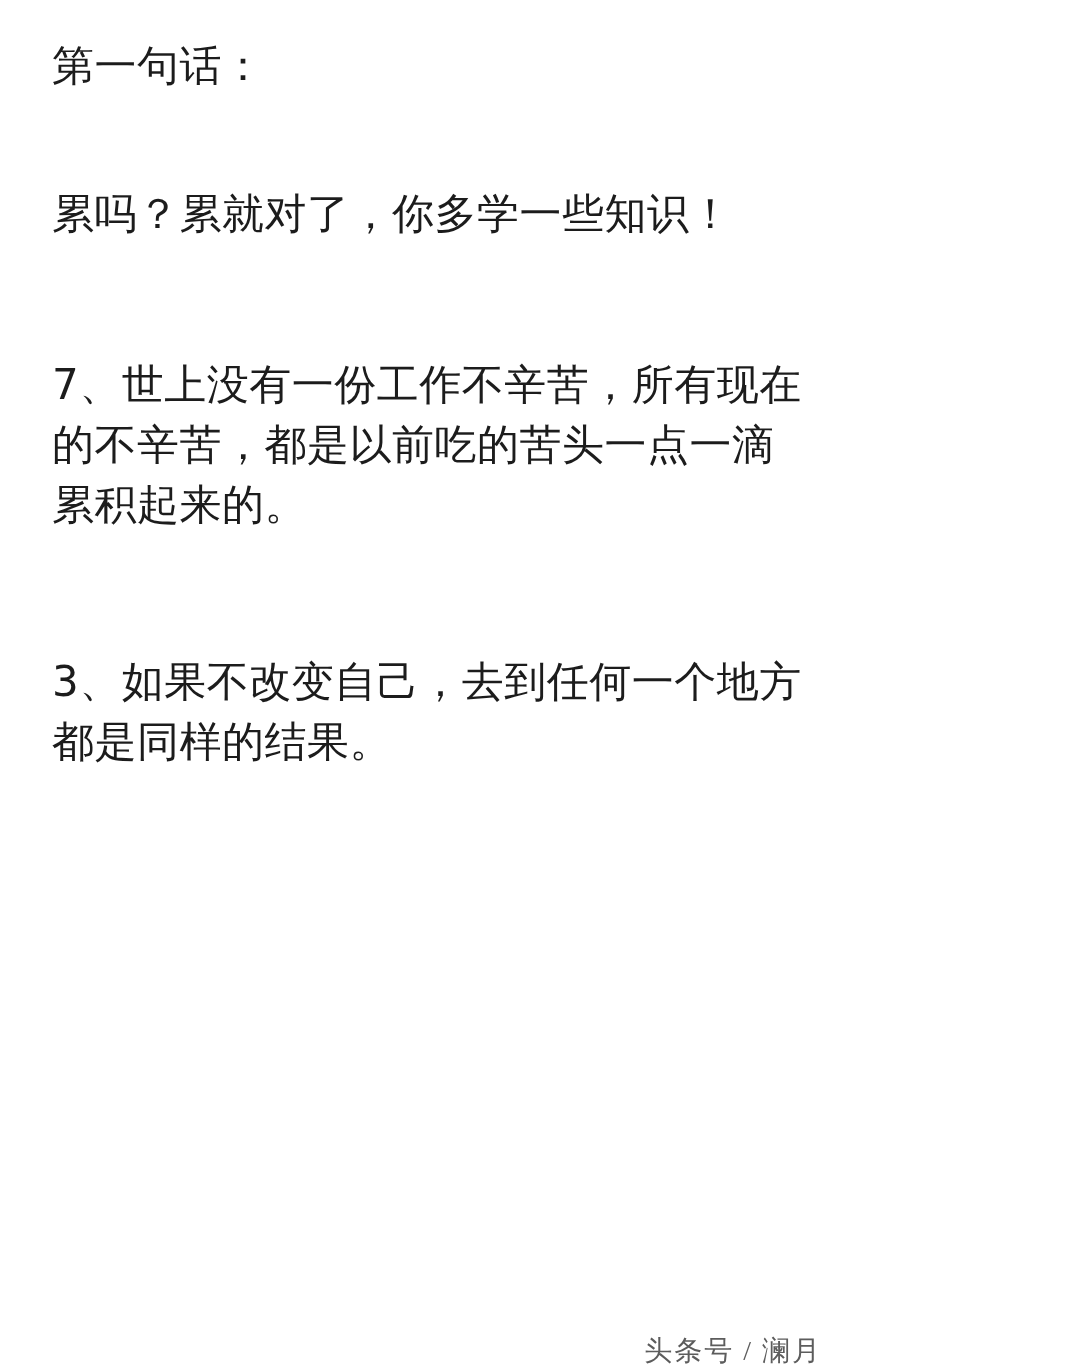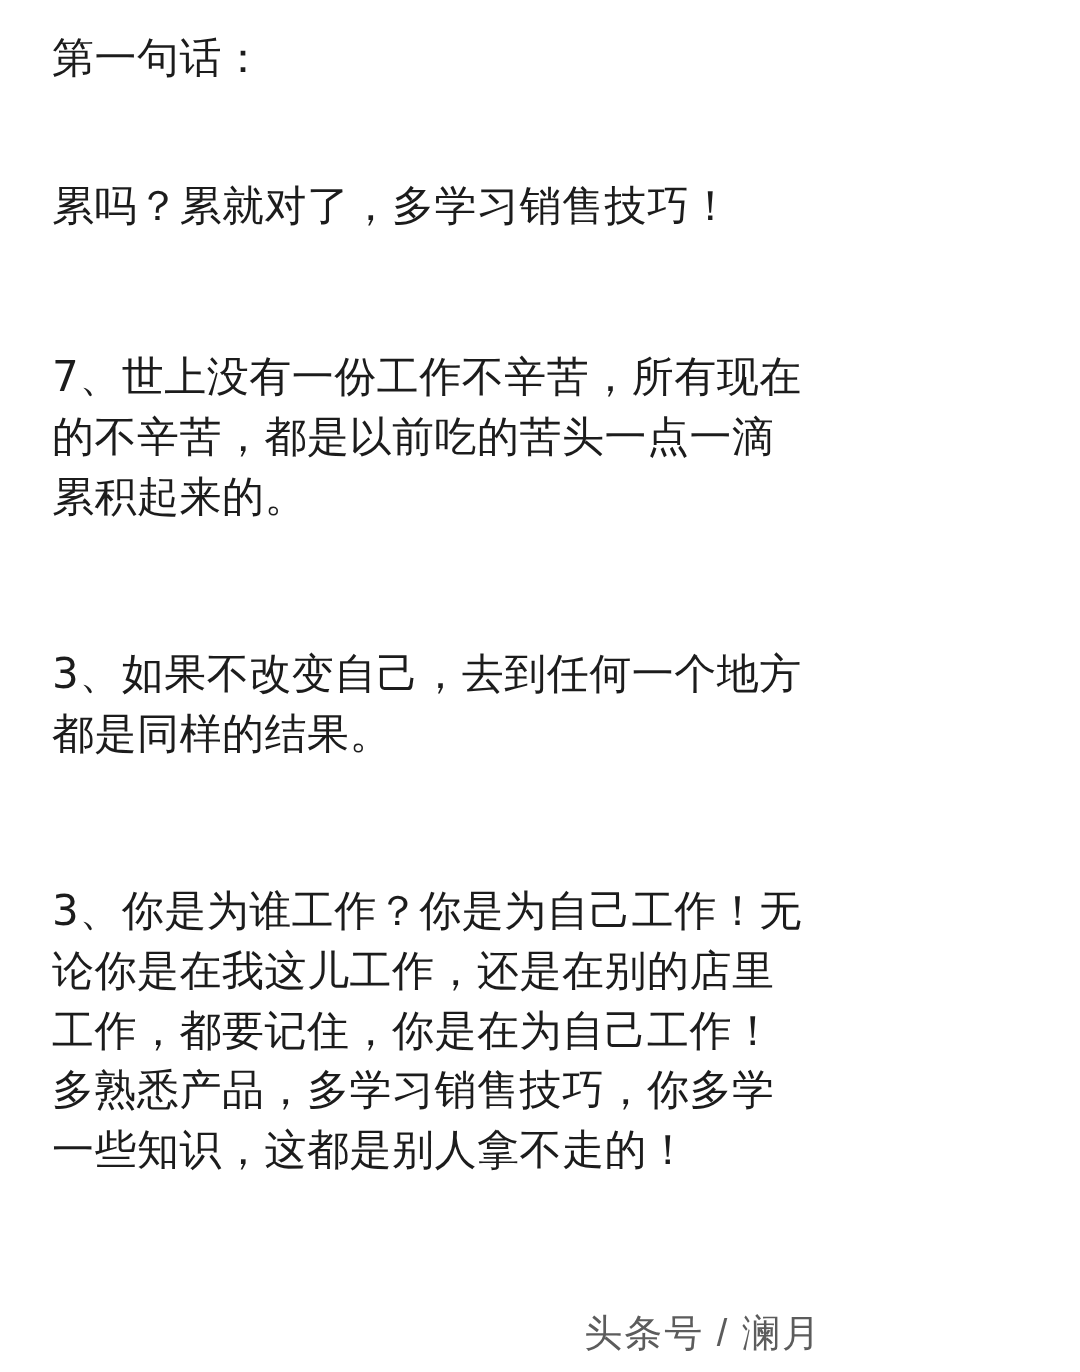--- a/index.html
+++ b/index.html
@@ -13,65 +13,64 @@
     height: 1372px;
     position: relative;
     font-family: "DejaVu Sans", "Liberation Sans", sans-serif;
     color: #1a1a1a;
     overflow: hidden;
   }
   .page {
     box-sizing: border-box;
     width: 868px;
     height: 1372px;
-    padding: 28px 52px 0 52px;
+    padding: 36px 52px 0 52px;
     position: relative;
   }
   .para {
     font-size: 42px;
     line-height: 1.42;
     letter-spacing: 0.5px;
     color: #1c1c1c;
     font-weight: 400;
     margin: 0;
     white-space: pre-wrap;
     word-break: break-word;
   }
   .gap-sm { height: 88px; }
   .gap-md { height: 112px; }
   .gap-lg { height: 118px; }
   .watermark {
     position: absolute;
     right: 46px;
-    bottom: 13px;
-    font-size: 38px;
+    bottom: 2px;
+    font-size: 28px;
     color: #5c5c5c;
     letter-spacing: 2px;
-    font-family: Liberation Sans, sans-serif;
+    font-family: Liberation Serif, serif;
     white-space: nowrap;
   }
 </style>
 </head>
 <body>
 
 <div class="page">
 
   <p class="para">第一句话：</p>
 
   <div class="gap-sm"></div>
 
-  <p class="para">累吗？累就对了，多学习销售技巧！</p>
+  <p class="para">累吗？累就对了，你多学一些知识！</p>
 
   <div class="gap-md"></div>
 
   <p class="para">7、世上没有一份工作不辛苦，所有现在的不辛苦，都是以前吃的苦头一点一滴累积起来的。</p>
 
   <div class="gap-lg"></div>
 
   <p class="para">3、如果不改变自己，去到任何一个地方都是同样的结果。</p>
 
   <div class="gap-lg"></div>
 
-  <p class="para">3、你是为谁工作？你是为自己工作！无论你是在我这儿工作，还是在别的店里工作，都要记住，你是在为自己工作！多熟悉产品，多学习销售技巧，你多学一些知识，这都是别人拿不走的！</p>
 
   <div class="watermark">头条号 / 澜月</div>
 
 </div>
 
 </body></html>

